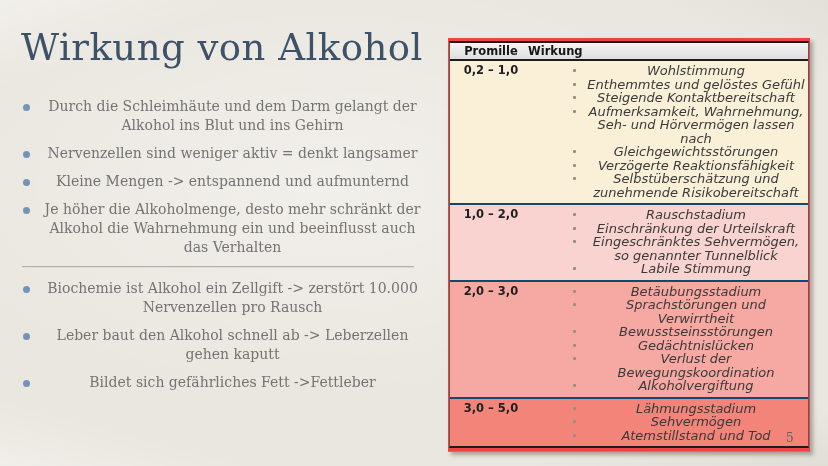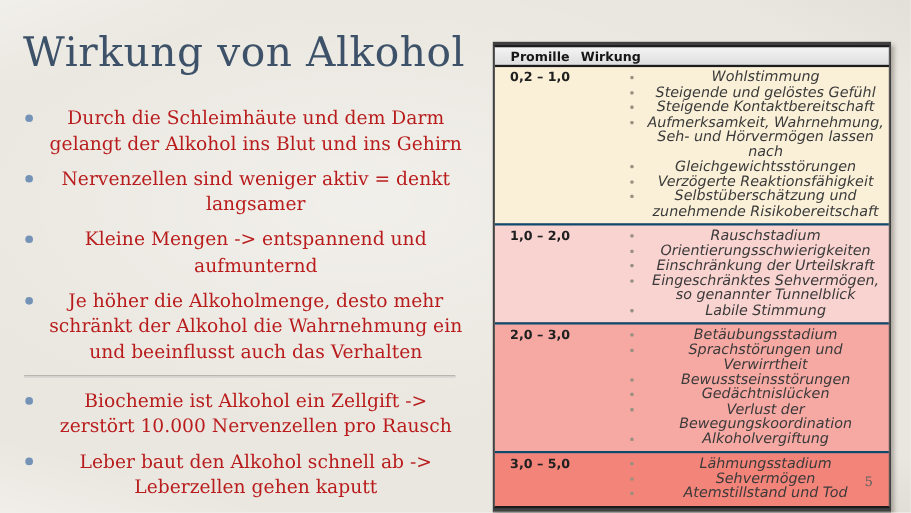--- a/index.html
+++ b/index.html
@@ -26,38 +26,38 @@
     color:#3d5269;
   }
   .left-col{
     position:absolute;left:22px;top:97px;width:400px;
   }
   ul.bullets{list-style:none;margin:0;padding:0;}
   .bullet-item{
     position:relative;
     padding-left:21px;
     margin-bottom:9px;
-    font-size:17px;line-height:1.36;
-    color:#b91c1c;
+    font-size:14px;line-height:1.36;
+    color:#737373;
   }
   .dot{
     position:absolute;left:1px;top:7px;
     width:7px;height:7px;border-radius:50%;
     background:#7593b7;
   }
   .divider{
     width:392px;height:1px;
     background:#b3b1ad;
     border-bottom:1px solid #dddbd7;
     margin:1px 0 11px 0;
   }
   
   .sheet{
     position:absolute;left:448px;top:38px;width:362px;
-    background:#404040;
+    background:#ef4444;
     padding:3px 1px 3px 1px;
     box-shadow:3px 3px 4px rgba(90,85,75,0.45);
     border-bottom:1px solid #8a8a8a;
     box-sizing:border-box;
   }
   .frame{
     border-top:2px solid #1c1c1c;
     border-bottom:2px solid #1c1c1c;
     border-left:1px solid #5a5a5a;
     border-right:1px solid #5a5a5a;
@@ -162,21 +162,21 @@
   <div class="trow" style="background: rgb(250, 240, 216);">
     <div class="td-promille">0,2 – 1,0</div>
     <ul class="effects">
   <li class="effect-item">
     <span class="sq"></span>
     <span>Wohlstimmung</span>
   </li>
 
   <li class="effect-item">
     <span class="sq"></span>
-    <span>Steigende und gelöstes Gefühl</span>
+    <span>Enthemmtes und gelöstes Gefühl</span>
   </li>
 
   <li class="effect-item">
     <span class="sq"></span>
     <span>Steigende Kontaktbereitschaft</span>
   </li>
 
   <li class="effect-item">
     <span class="sq"></span>
     <span>Aufmerksamkeit, Wahrnehmung, Seh- und Hörvermögen lassen nach</span>
@@ -200,24 +200,20 @@
   </div>
 
   <div class="trow" style="background: rgb(249, 211, 208);">
     <div class="td-promille">1,0 – 2,0</div>
     <ul class="effects">
   <li class="effect-item">
     <span class="sq"></span>
     <span>Rauschstadium</span>
   </li>
 
-  <li class="effect-item">
-    <span class="sq"></span>
-    <span>Orientierungsschwierigkeiten</span>
-  </li>
 
   <li class="effect-item">
     <span class="sq"></span>
     <span>Einschränkung der Urteilskraft</span>
   </li>
 
   <li class="effect-item">
     <span class="sq"></span>
     <span>Eingeschränktes Sehvermögen, so genannter Tunnelblick</span>
   </li>

